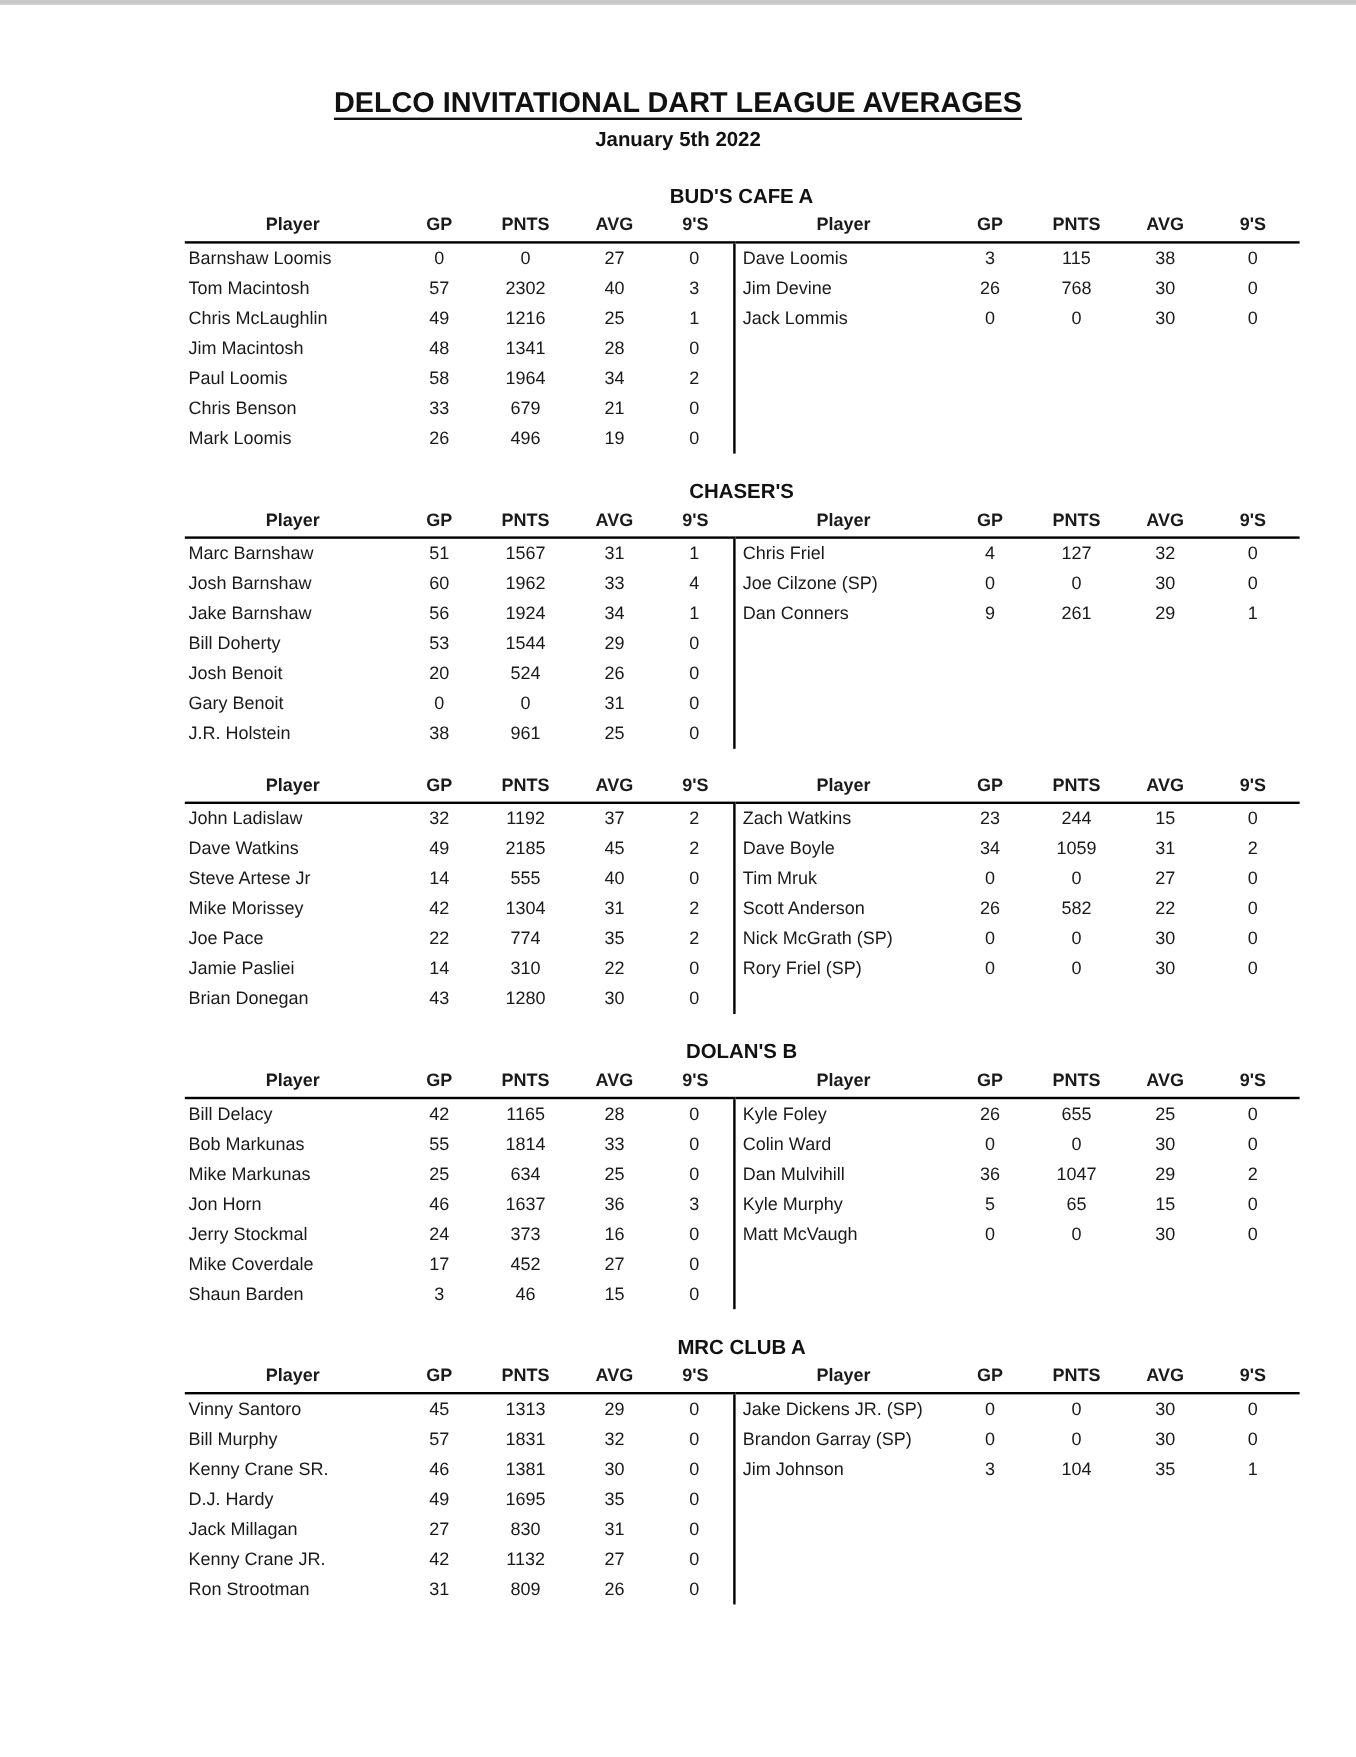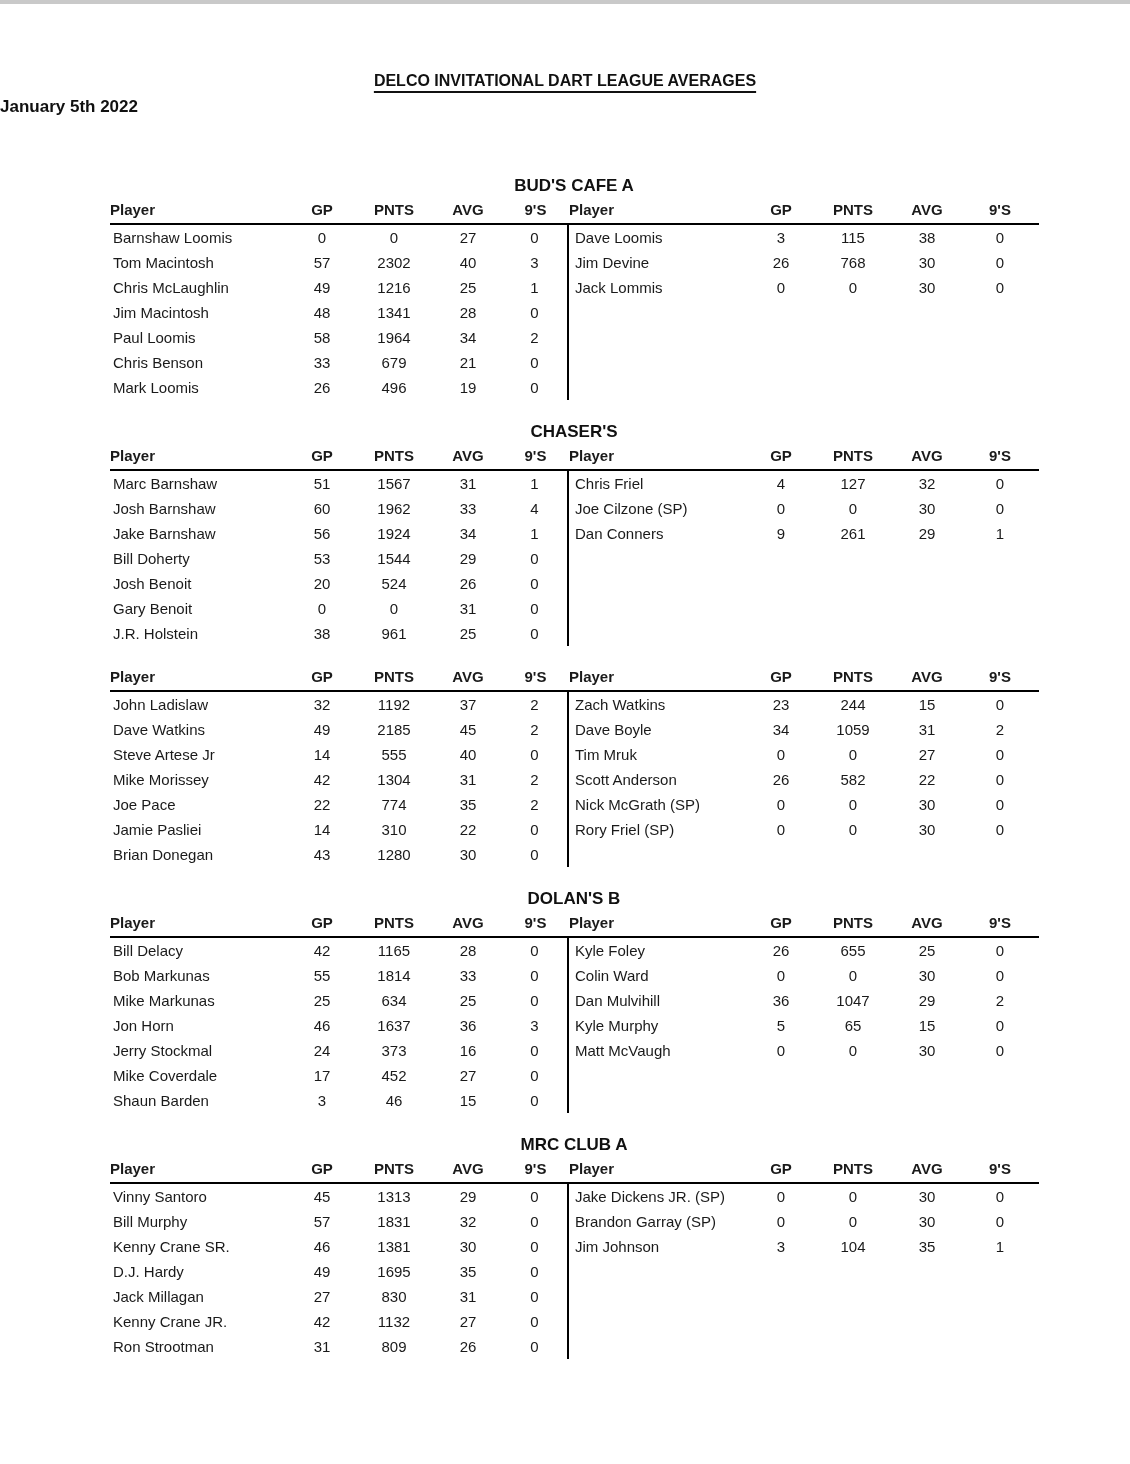--- a/index.html
+++ b/index.html
@@ -16,35 +16,37 @@
     overflow: hidden;
   }
   .top-strip {
     height: 4px;
     width: 100%;
     background: #c9c9c9;
   }
   h1.page-title {
     margin: 68px 0 0 0;
     text-align: center;
-    font-size: 16px;
+    font-size: 24px;
     font-weight: bold;
     color: #111111;
     text-decoration: underline;
     text-decoration-thickness: 2px;
     text-underline-offset: 5px;
   }
   .page-date {
     margin-top: 7px;
+    text-align: center;
     font-size: 17px;
     font-weight: bold;
     color: #111111;
   }
   .sections {
-    margin-top: 56px;
+    margin-top: 24px;
+    padding-left: 44px;
   }
   .section {
     margin-bottom: 19px;
   }
   .section-title {
     margin-left: 110px;
     width: 928px;
     height: 25px;
     line-height: 25px;
     text-align: center;
@@ -76,20 +78,21 @@
   }
   .cell.num  { text-align: center; }
   .cell.name {
     text-align: left;
     padding-left: 3px;
     white-space: nowrap;
     overflow: hidden;
   }
   .right .cell.name { padding-left: 6px; }
   .hdr .cell.name {
+    text-align: center;
     padding-left: 0;
   }
 </style>
 </head>
 <body>
 
 <div class="top-strip"></div>
 
 <div class="page">
   <h1 class="page-title">DELCO INVITATIONAL DART LEAGUE AVERAGES</h1>

